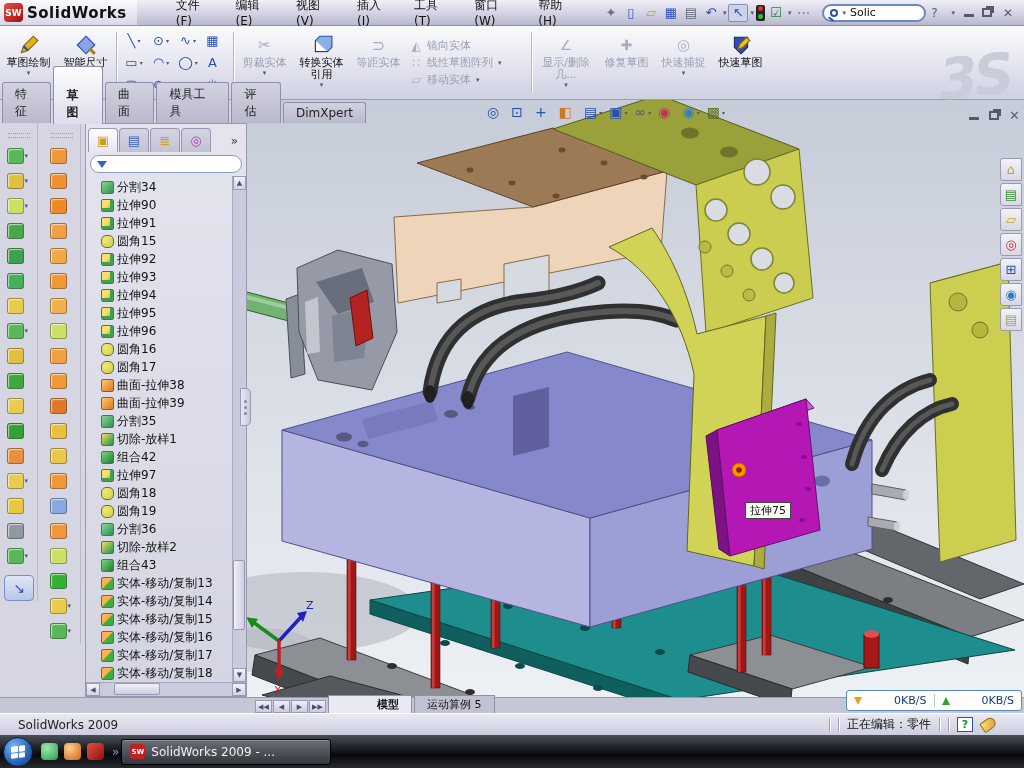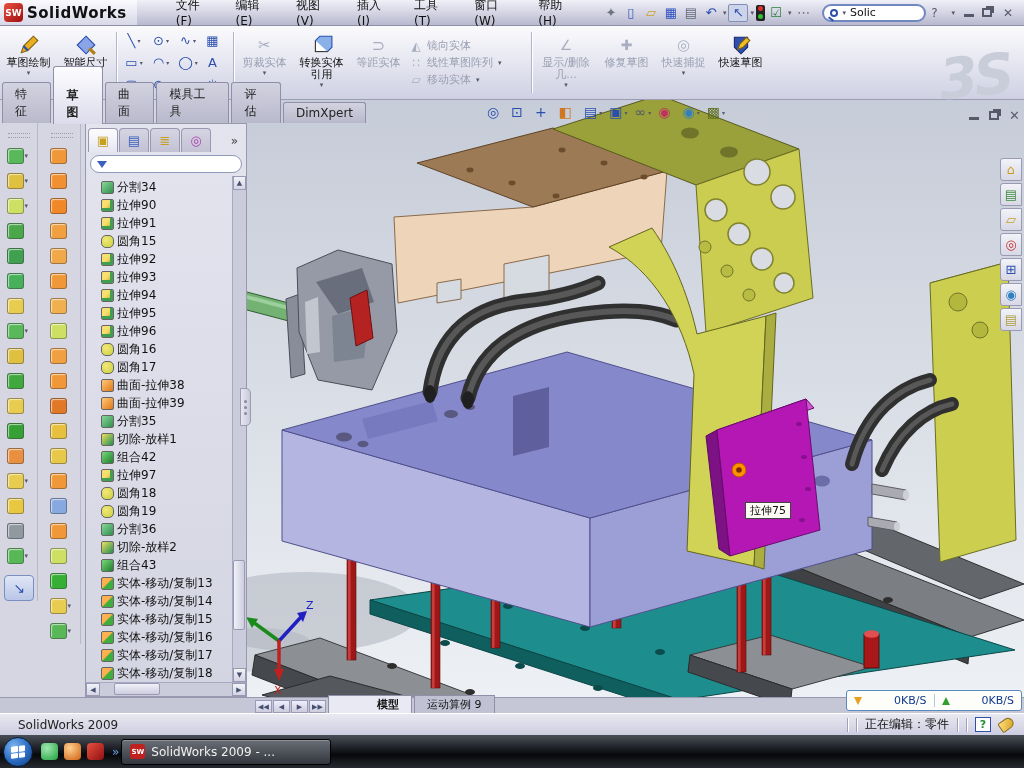--- a/index.html
+++ b/index.html
@@ -119,21 +119,21 @@
   .doctabs{position:absolute;left:0;top:697px;width:1024px;height:16px;background:#c6c7d6;border-top:1px solid #9898b0;display:flex;align-items:flex-end;}
   .dt-nav{display:flex;margin-left:255px;gap:1px;}
   .dt-btn{width:17px;height:13px;border:1px solid #9a9ab4;background:linear-gradient(#eef,#ccd);font-size:7px;color:#44506e;display:flex;align-items:center;justify-content:center;}
   .dtab{padding:1px 12px;font-size:11px;border:1px solid #8f8fa8;border-bottom:none;background:#c0c1d2;margin-left:2px;}
   .dtab[data-active="true"]{background:#e8e9f2;font-weight:bold;padding-left:48px;}
 
   
   .statusbar{position:absolute;left:0;top:713px;width:1024px;height:22px;background:linear-gradient(#e9e9f2,#cdcde0);
     border-top:1px solid #fff;display:flex;align-items:center;font-size:12px;}
   .sb-left{padding-left:18px;color:#222;}
-  .sb-right{margin-left:auto;display:flex;align-items:center;gap:8px;padding-right:10px;}
+  .sb-right{margin-left:auto;display:flex;align-items:center;gap:8px;padding-right:28px;}
   .sb-sep{width:1px;height:14px;background:#a0a0b8;box-shadow:1px 0 0 #fff;}
   .sb-help{width:16px;height:15px;border:1px solid #3050a8;background:#fff;color:#1e8f2e;font-weight:bold;font-size:11px;display:flex;align-items:center;justify-content:center;}
   .sb-tag{width:15px;height:11px;background:linear-gradient(135deg,#ffe080,#d8a020);border:1px solid #8a6a10;border-radius:2px 6px 6px 2px;transform:rotate(-35deg);}
   .netspeed{position:absolute;left:846px;top:690px;width:176px;height:21px;background:#fdfdfa;border:1px solid #5a8ac0;border-radius:3px;
     display:flex;align-items:center;z-index:9;font-size:11px;color:#123a8a;}
   .ns-half{flex:1;display:flex;align-items:center;justify-content:space-between;padding:0 7px;}
   .ns-half + .ns-half{border-left:1px solid #b8c8dc;}
   .arr-down{width:0;height:0;border-left:4px solid transparent;border-right:4px solid transparent;border-top:8px solid #e8a020;}
   .arr-up{width:0;height:0;border-left:4px solid transparent;border-right:4px solid transparent;border-bottom:8px solid #30a030;}
 
@@ -936,21 +936,21 @@
 <div class="doctabs">
   <div class="dt-nav">
     <span class="dt-btn">◀◀</span>
     <span class="dt-btn">◀</span>
     <span class="dt-btn">▶</span>
     <span class="dt-btn">▶▶</span>
   </div>
   <span style="display:flex;align-items:flex-end;">
 
   <span class="dtab" data-active="true">模型</span>
-      <span class="dtab" data-active="false">运动算例 9</span>
+      <span class="dtab" data-active="false">运动算例 5</span>
     </span>
 </div>
 
 <div class="statusbar">
   <span class="sb-left">SolidWorks 2009</span>
   <div class="sb-right">
     <span class="sb-sep"></span>
     <span class="sb-sep"></span>
     <span>正在编辑：零件</span>
     <span class="sb-sep"></span>

